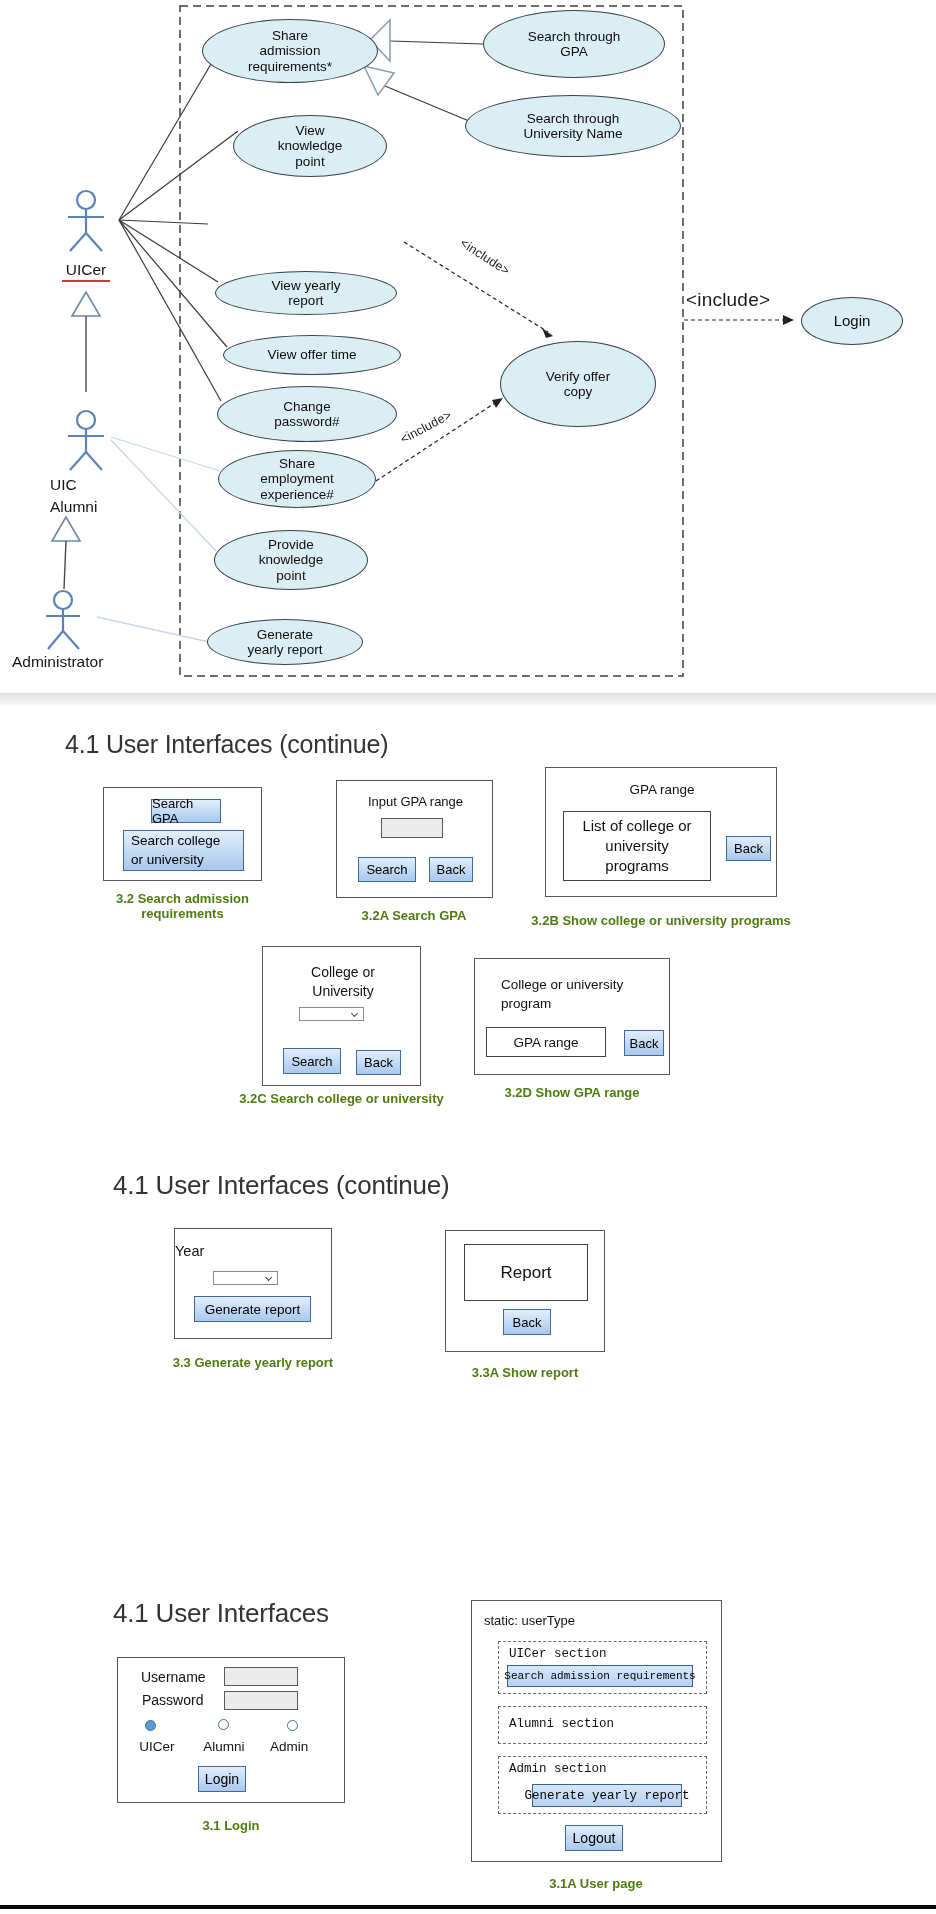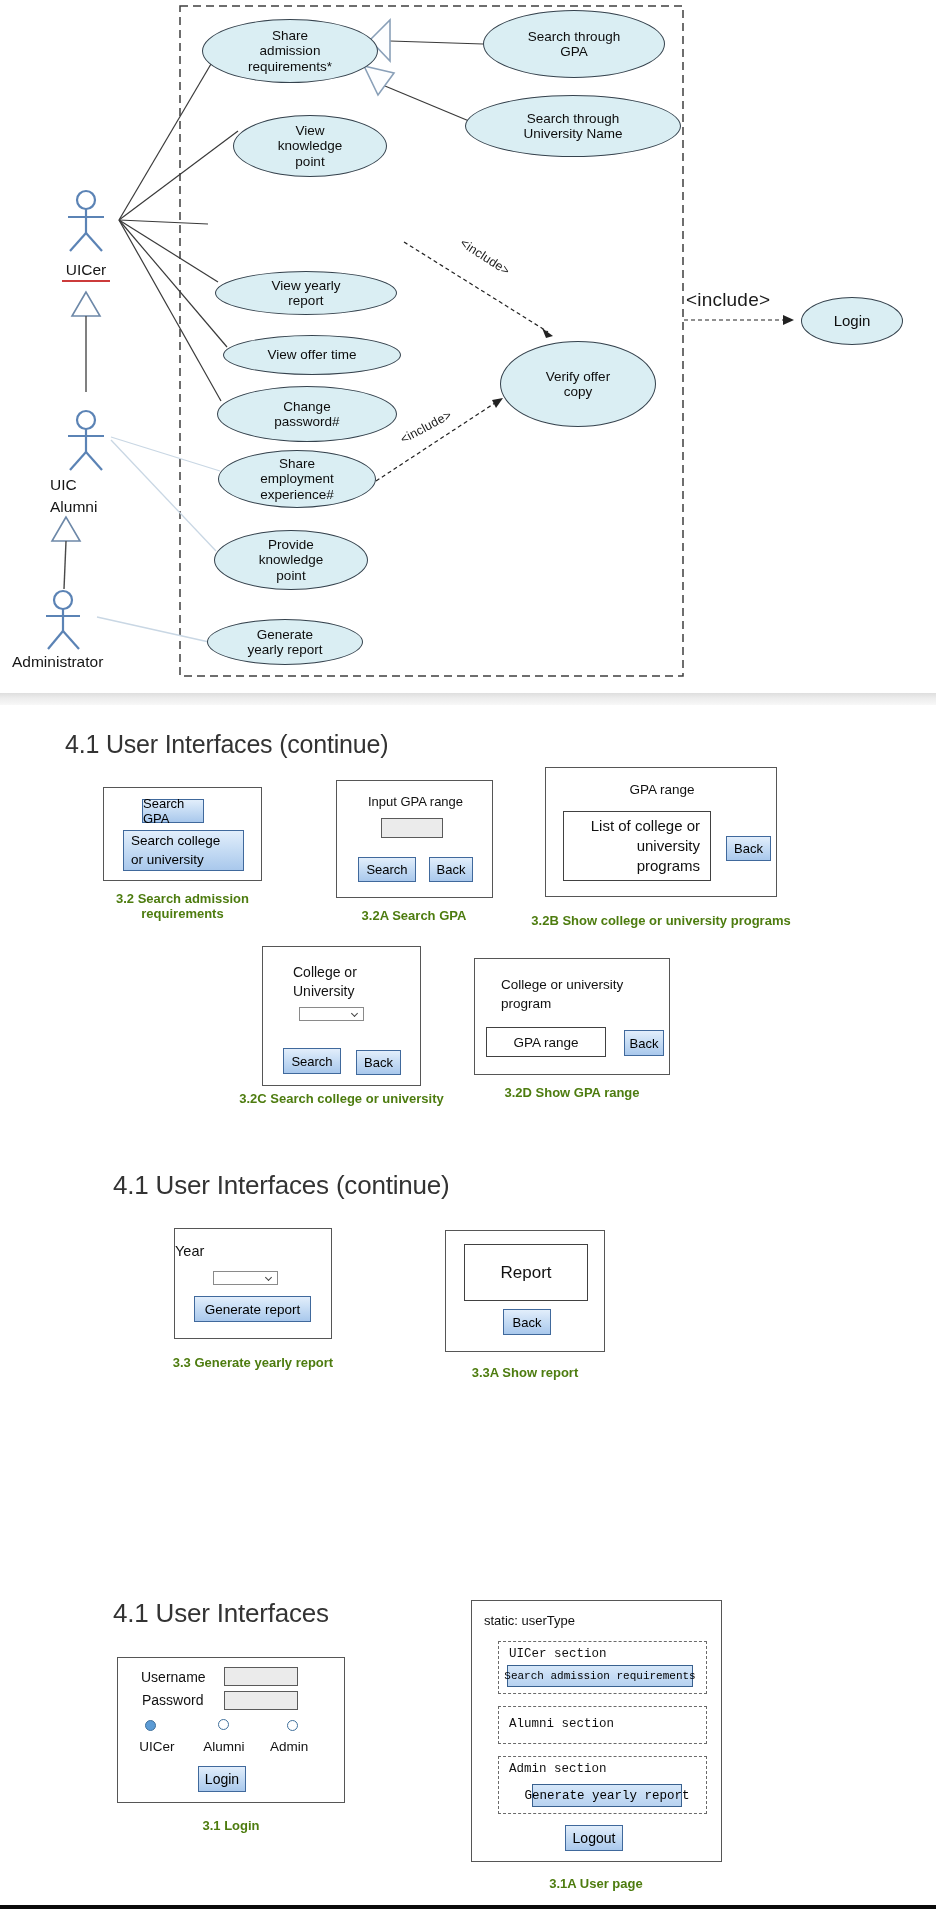--- a/index.html
+++ b/index.html
@@ -27,21 +27,21 @@
 
   .heading { position:absolute; font-size:25px; color:#333; letter-spacing:-0.2px; }
 
   
   .box { position:absolute; background:#fff; border:1.5px solid #565656; }
   .cap { position:absolute; font-size:13px; font-weight:700; color:#4d7c0f; text-align:center; }
   .btn { position:absolute; display:flex; align-items:center; justify-content:center;
          background:linear-gradient(180deg,#e2eefb 0%,#c6dcf4 48%,#a9c8ec 100%);
          border:1.2px solid #40699c; font-size:13px; color:#000; }
   .ibox { position:absolute; background:#fff; border:1.3px solid #414141; display:flex;
-          align-items:center; justify-content:center; text-align:right; }
+          align-items:center; justify-content:center; text-align:center; }
   .inp { position:absolute; background:#ebebeb; border:1px solid #5a5a5a; }
   .sel { position:absolute; background:#fff; border:1px solid #8a8a8a; }
   .chev { position:absolute; right:6px; top:3px; width:5px; height:5px;
           border:solid #444; border-width:0 1.4px 1.4px 0; transform:rotate(45deg); }
   .lbl { position:absolute; font-size:14px; color:#111; }
   .radio { position:absolute; width:11px; height:11px; border-radius:50%;
            border:1.3px solid #41719c; background:#fff; }
   .radio.sel-on { background:#5b9bd5; }
   .dashsec { position:absolute; border:1.2px dashed #6a6a6a; background:#fff;font-family:Liberation Mono, monospace; }
   .btn-sm { position:absolute; display:flex; align-items:center; justify-content:center;
@@ -143,42 +143,42 @@
     <div class="inc" style="left:384px;top:420px;width:84px;transform:rotate(-28deg)">&lt;include&gt;</div>
     <div class="inc inc3" style="left:686px;top:289px;width:100px;text-align:left">&lt;include&gt;</div>
   </div>
 
   <div id="sep1"></div>
 
   <div class="slide" id="slide2">
     <div class="heading" style="left:65px;top:25px">4.1 User Interfaces (continue)</div>
 
     <div class="box" style="left:103px;top:82px;width:159px;height:94px">
-      <div class="btn" style="left:38px;top:11px;width:62px;height:24px">Search GPA</div>
+      <div class="btn" style="left:47px;top:11px;width:70px;height:24px">Search GPA</div>
       <div class="btn" style="left:19px;top:42px;width:121px;height:41px;justify-content:flex-start;text-align:left;padding:2px 7px;font-size:13.5px;line-height:1.35">Search college or university</div>
     </div>
     <div class="cap" style="left:75px;top:186px;width:215px">3.2 Search admission requirements</div>
 
     <div class="box" style="left:336px;top:75px;width:157px;height:118px">
       <div class="lbl" style="left:0;top:13px;width:157px;text-align:center;font-size:13px">Input GPA range</div>
       <div class="inp" style="left:44px;top:37px;width:62px;height:20px"></div>
       <div class="btn" style="left:21px;top:76px;width:58px;height:25px">Search</div>
       <div class="btn" style="left:92px;top:76px;width:44px;height:25px">Back</div>
     </div>
     <div class="cap" style="left:334px;top:203px;width:160px">3.2A Search GPA</div>
 
     <div class="box" style="left:545px;top:62px;width:232px;height:130px">
       <div class="lbl" style="left:0;top:14px;width:232px;text-align:center;font-size:13.5px">GPA range</div>
       <div class="ibox" style="left:17px;top:43px;width:148px;height:70px;font-size:15px;line-height:1.35;padding:0 10px">List of college or university programs</div>
       <div class="btn" style="left:180px;top:68px;width:45px;height:25px">Back</div>
     </div>
     <div class="cap" style="left:528px;top:208px;width:266px">3.2B Show college or university programs</div>
 
     <div class="box" style="left:262px;top:241px;width:159px;height:140px">
-      <div class="lbl" style="left:30px;top:16px;width:100px;line-height:1.35">College or University</div>
+      <div class="lbl" style="left:30px;top:16px;width:100px;text-align:center;line-height:1.35">College or University</div>
       <div class="sel" style="left:36px;top:60px;width:65px;height:14px">
         <span class="chev"></span>
       </div>
       <div class="btn" style="left:20px;top:101px;width:58px;height:26px">Search</div>
       <div class="btn" style="left:93px;top:103px;width:45px;height:25px">Back</div>
     </div>
     <div class="cap" style="left:239px;top:386px;width:205px">3.2C Search college or university</div>
 
     <div class="box" style="left:474px;top:253px;width:196px;height:117px">
       <div class="lbl" style="left:26px;top:17px;width:140px;font-size:13.5px;line-height:1.4">College or university program</div>

